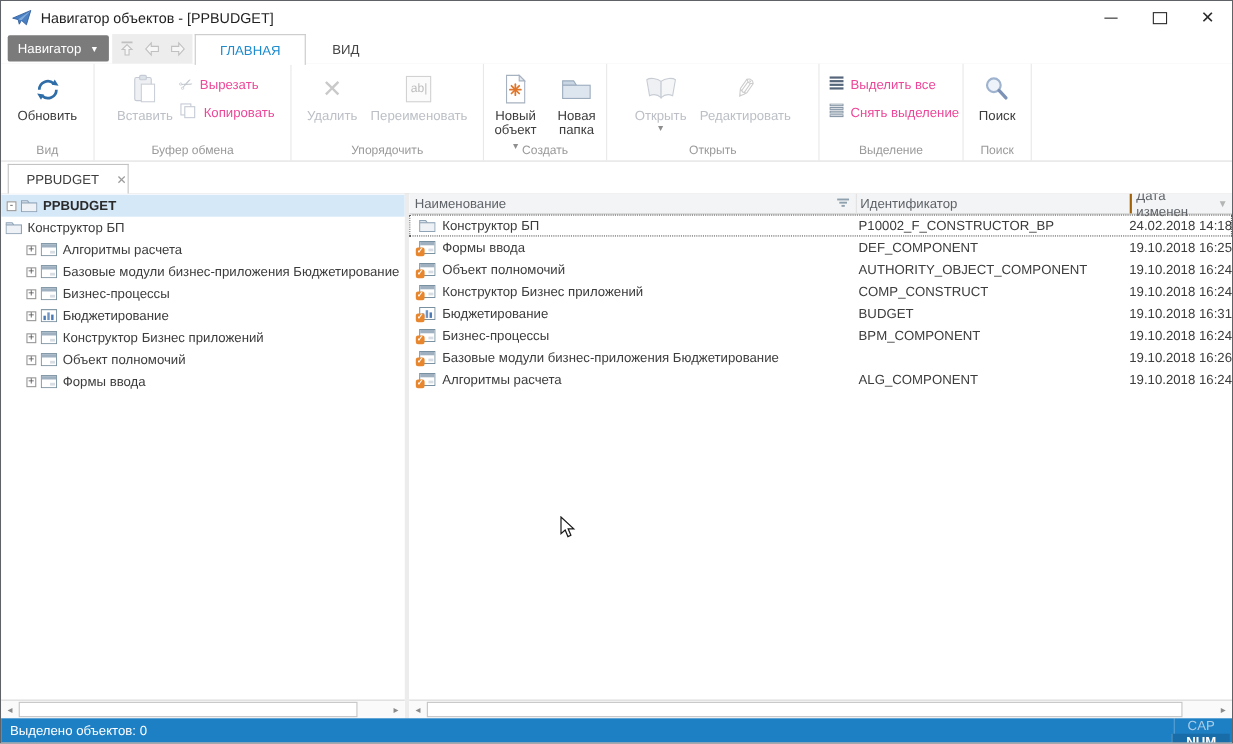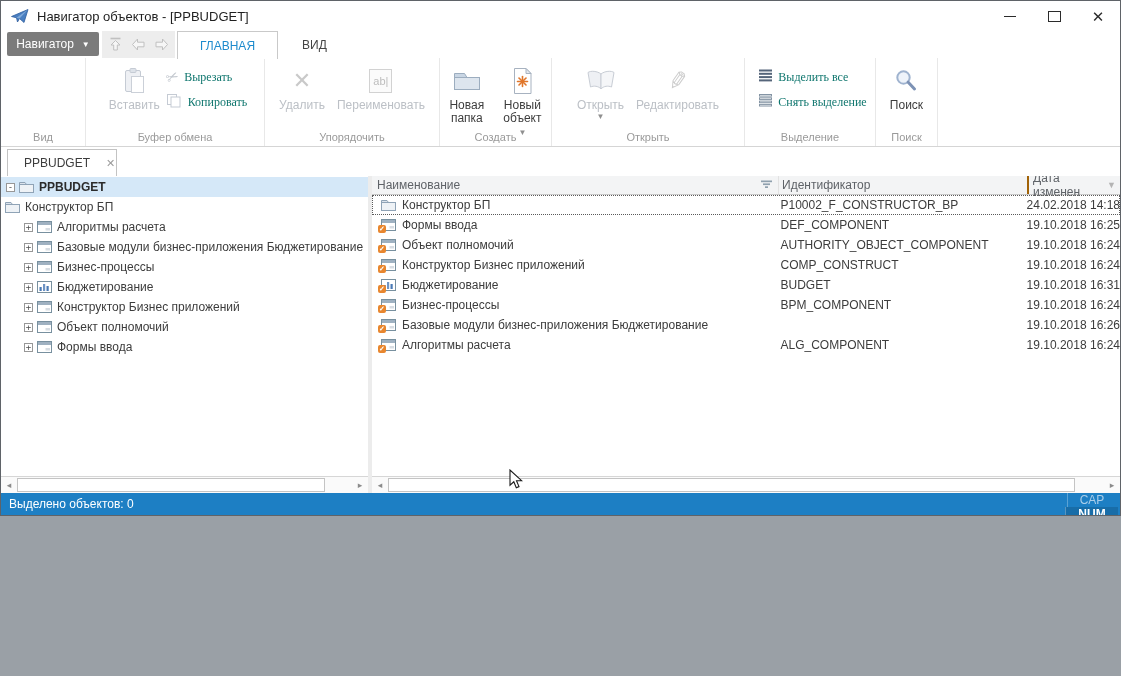--- a/index.html
+++ b/index.html
@@ -1,16 +1,16 @@
 <!DOCTYPE html>
 <html><head>
 <meta charset="utf-8">
 <style>
   html,body{margin:0;padding:0;background:#9aa0a6;}
-  .window{position:relative;width:1121px;height:516px;background:#fff;border:1px solid #5f6368;
+  .window{position:relative;width:1121px;height:676px;background:#fff;border:1px solid #5f6368;
     box-sizing:border-box;font-family:"Liberation Sans",sans-serif;font-size:12px;color:#3c3c3c;overflow:hidden;}
   
   .titlebar{position:absolute;left:0;top:0;right:0;height:30px;display:flex;align-items:center;background:#fff;}
   .titlebar .app-ic{margin:0 8px 0 10px;display:flex;}
   .titlebar .title{font-size:13px;color:#1f1f1f;flex:1;}
   .winbtn{width:44px;height:30px;display:flex;align-items:center;justify-content:center;}
   .glyph-min{width:12px;height:0;border-top:1.6px solid #2b2b2b;}
   .glyph-max{width:11px;height:9px;border:1.6px solid #2b2b2b;}
   .glyph-close{font-size:15px;color:#2b2b2b;line-height:1;}
   
@@ -34,21 +34,21 @@
   .ribbon{position:absolute;left:0;top:57px;right:0;height:88px;background:#fff;border-bottom:1px solid #d5d5d5;display:flex;}
   .rgroup{position:relative;border-right:1px solid #e8e8e8;display:flex;align-items:flex-start;justify-content:center;box-sizing:border-box;}
   .glabel{position:absolute;bottom:3px;left:0;right:0;text-align:center;font-size:11px;color:#9a9a9a;}
   .bigbtn{margin-top:3px;padding:2px 6px 0 6px;display:flex;flex-direction:column;align-items:center;}
   .bigbtn .bicon{height:36px;display:flex;align-items:center;justify-content:center;}
   .bigbtn .blabel{font-size:12px;color:#3d3d3d;text-align:center;line-height:13px;}
   .bigbtn .bcaret{font-size:8px;color:#8f8f8f;line-height:6px;margin-top:2px;}
   .disabled .blabel,.disabled .slabel{color:#bcc0c6;}
   .smallcol{display:flex;flex-direction:column;justify-content:flex-start;margin-top:10px;gap:7px;}
   .smallbtn{display:flex;align-items:center;gap:6px;height:18px;}
-  .smallbtn .slabel{font-size:12px;color:#0f766e;white-space:nowrap;font-family:Liberation Serif, serif;}
+  .smallbtn .slabel{font-size:12px;color:#ec4899;white-space:nowrap;}
   .rename-ic{border:1px solid #d2d2d2;background:#fbfbfb;color:#bdbdbd;font-size:11px;padding:6px 3px;line-height:10px;}
   .cut-ic{font-size:15px;color:#c3c8cf;transform:rotate(-25deg);display:inline-block;}
   .del-ic{font-size:22px;color:#c9c9c9;line-height:1;}
   .pencil-ic{font-size:24px;color:#cdcdcd;transform:scaleX(-1) rotate(10deg);display:inline-block;}
   
   .doctabs{position:absolute;left:0;top:146px;right:0;height:29px;background:#fff;border-bottom:1px solid #c3c3c3;}
   .doctab{position:absolute;left:6px;top:2px;height:27px;width:110px;background:#fff;border:1px solid #c3c3c3;border-bottom:none;
     box-sizing:border-box;display:flex;align-items:center;z-index:2;}
   .doctab .dlabel{margin-left:16px;font-size:12px;color:#3c3c3c;}
   .doctab .dclose{margin-left:16px;color:#9b9b9b;font-size:11px;}
@@ -166,20 +166,31 @@
         <span class="mdi-min"></span>
         <span class="mdi-rest"></span>
         <span class="mdi-x">✕</span>
       </div>
     </div>
   </div>
 
   <div class="ribbon">
 
     <div class="rgroup" style="width:85px">
+      <div class="bigbtn">
+        <span class="bicon">
+          <svg width="27" height="27" viewBox="0 0 26 26">
+            <path d="M20.5 13 a7.5 7.5 0 0 1 -12.6 5.4" fill="none" stroke="#2e6da8" stroke-width="2.4"></path>
+            <polygon points="9.6,17.2 3.6,16.4 7,21.8" fill="#2e6da8"></polygon>
+            <path d="M5.5 13 a7.5 7.5 0 0 1 12.6 -5.4" fill="none" stroke="#2e6da8" stroke-width="2.4"></path>
+            <polygon points="16.4,8.8 22.4,9.6 19,4.2" fill="#2e6da8"></polygon>
+          </svg>
+        </span>
+        <span class="blabel">Обновить</span>
+      </div>
       <div class="glabel">Вид</div>
     </div>
 
     <div class="rgroup" style="width:179px">
       <div class="bigbtn disabled">
         <span class="bicon">
           <svg width="25" height="28" viewBox="0 0 25 28">
             <rect x="3.5" y="3.5" width="15" height="21" rx="1.5" fill="#eef0f4" stroke="#c5cbd4"></rect>
             <rect x="8" y="1.5" width="6" height="4" rx="1" fill="#dde2e9" stroke="#c5cbd4"></rect>
             <rect x="9.5" y="9.5" width="12" height="16" fill="#fff" stroke="#cbd0d8"></rect>
@@ -215,43 +226,43 @@
       <div class="bigbtn disabled">
         <span class="bicon">
             <span class="rename-ic">ab|</span>
           </span>
         <span class="blabel">Переименовать</span>
       </div>
       <div class="glabel">Упорядочить</div>
     </div>
 
     <div class="rgroup" style="width:112px">
-      <div class="bigbtn" style="width:46px">
-        <span class="bicon">
-          <svg width="30" height="24" viewBox="0 0 30 24">
-            <path d="M2.5 8.5 v-4 h10 l2.5 4 z" fill="#c9d6e4" stroke="#9cadbf"></path>
-            <rect x="2.5" y="8.5" width="25" height="12" fill="#dde5ee" stroke="#9cadbf"></rect>
-          </svg>
-        </span>
-        <span class="blabel">Новая папка</span>
-      </div>
       <div class="bigbtn" style="width:50px">
         <span class="bicon">
           <svg width="23" height="28" viewBox="0 0 23 28">
             <path d="M3.5 1.5 h11.5 l5 5 v20 h-16.5 z" fill="#fff" stroke="#a7b2c0"></path>
             <path d="M15 1.5 l5 5 h-5 z" fill="#e3e9f0" stroke="#a7b2c0"></path>
             <g stroke="#e0762a" stroke-width="1.6" stroke-linecap="round">
               <line x1="11.5" y1="9.5" x2="11.5" y2="19.5"></line>
                 <line x1="6.5" y1="14.5" x2="16.5" y2="14.5"></line>
               <line x1="8" y1="11" x2="15" y2="18"></line>
                 <line x1="15" y1="11" x2="8" y2="18"></line>
             </g>
           </svg>
         </span>
         <span class="blabel"><span>Новый объект</span> <span class="bcaret" style="font-size:8px;color:#8f8f8f">▼</span></span>
+      </div>
+      <div class="bigbtn" style="width:46px">
+        <span class="bicon">
+          <svg width="30" height="24" viewBox="0 0 30 24">
+            <path d="M2.5 8.5 v-4 h10 l2.5 4 z" fill="#c9d6e4" stroke="#9cadbf"></path>
+            <rect x="2.5" y="8.5" width="25" height="12" fill="#dde5ee" stroke="#9cadbf"></rect>
+          </svg>
+        </span>
+        <span class="blabel">Новая папка</span>
       </div>
       <div class="glabel">Создать</div>
     </div>
 
     <div class="rgroup" style="width:193px">
       <div class="bigbtn disabled">
         <span class="bicon">
           <svg width="32" height="24" viewBox="0 0 32 24">
             <path d="M16 5 C12.5 2, 5.5 1.5, 3 3.5 L5.5 18 C9 16.5, 13 17, 16 19.8 Z" fill="#eef0f4" stroke="#c8cdd5"></path>
             <path d="M16 5 C19.5 2, 26.5 1.5, 29 3.5 L26.5 18 C23 16.5, 19 17, 16 19.8 Z" fill="#f5f6f8" stroke="#c8cdd5"></path>

